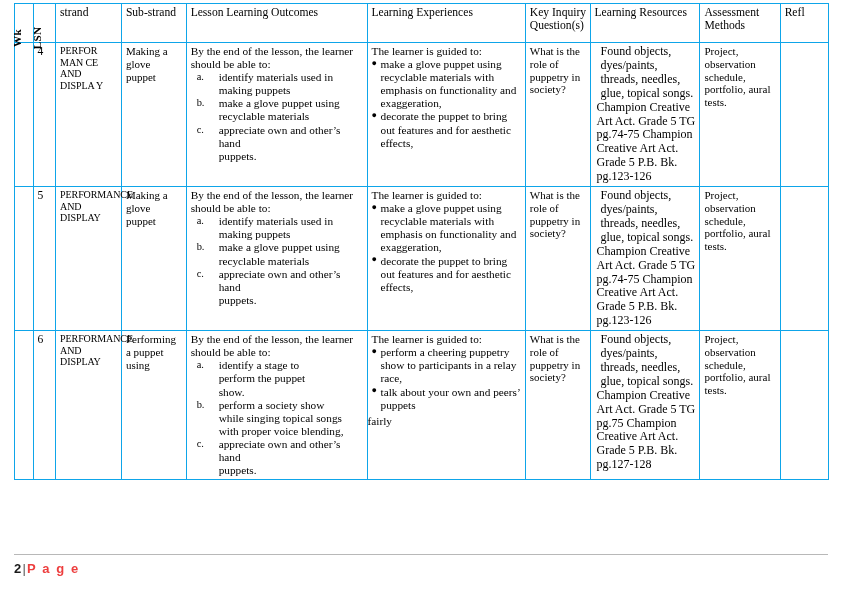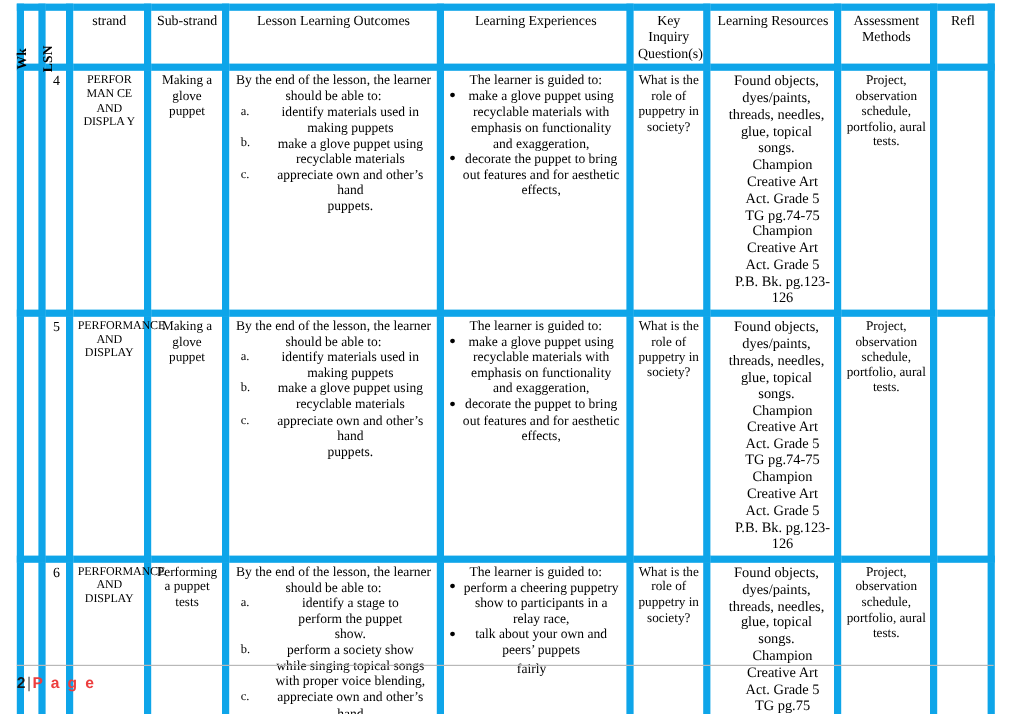--- a/index.html
+++ b/index.html
@@ -27,24 +27,24 @@
     position: absolute;
     left: 14px;
     top: 3px;
     width: 815px;
     border-collapse: collapse;
     table-layout: fixed;
     font-size: 11.3px;
     line-height: 1.16;
   }
   .scheme-table td, .scheme-table th {
-    border: 6px solid #0ea5e9;
+    border: 1px solid #0ea5e9;
     vertical-align: top;
     padding: 2px 3px 2px 4px;
-    text-align: center;
+    text-align: left;
     font-weight: normal;
   }
 
   
   col.c-wk   { width: 18px; }
   col.c-lsn  { width: 22px; }
   col.c-str  { width: 64px; }
   col.c-sub  { width: 63px; }
   col.c-llo  { width: 176px; }
   col.c-lex  { width: 154px; }
@@ -140,21 +140,21 @@
     margin-left: -4px;
   }
 
   
   .res-top {
     margin: 0;
     padding-left: 6px;
   }
   .res-bot {
     margin: 0;
-    padding-left: 18px;
+    padding-left: 4px;
     margin-left: -2px;
   }
 
   
   .footer-rule {
     position: absolute;
     left: 14px;
     top: 554px;
     width: 814px;
     height: 1px;
@@ -304,21 +304,21 @@
             <p class="res-top">Found objects, dyes/paints, threads, needles, glue, topical songs.</p>
             <p class="res-bot">Champion Creative Art Act. Grade 5 TG pg.74-75 Champion Creative Art Act. Grade 5 P.B. Bk. pg.123-126</p>
           </td>
           <td class="cell-asm">Project, observation schedule, portfolio, aural tests.</td>
           <td></td>
         </tr>
         <tr>
           <td class="cell-wk"></td>
           <td class="cell-lsn">6</td>
           <td class="cell-strand">PERFORMANCE AND DISPLAY</td>
-          <td class="cell-sub">Performing a puppet tests</td>
+          <td class="cell-sub">Performing a puppet using</td>
           <td class="cell-llo">
             <p class="lead">By the end of the lesson, the learner should be able to:</p>
             <ul class="outcome-list">
               <li>
                 <span class="mk">a.</span>
                 <span class="tx">
                   <span class="br">identify a stage to</span>
                   <span class="br">perform the puppet</span>
                   <span class="br">show.</span>
                 </span>

